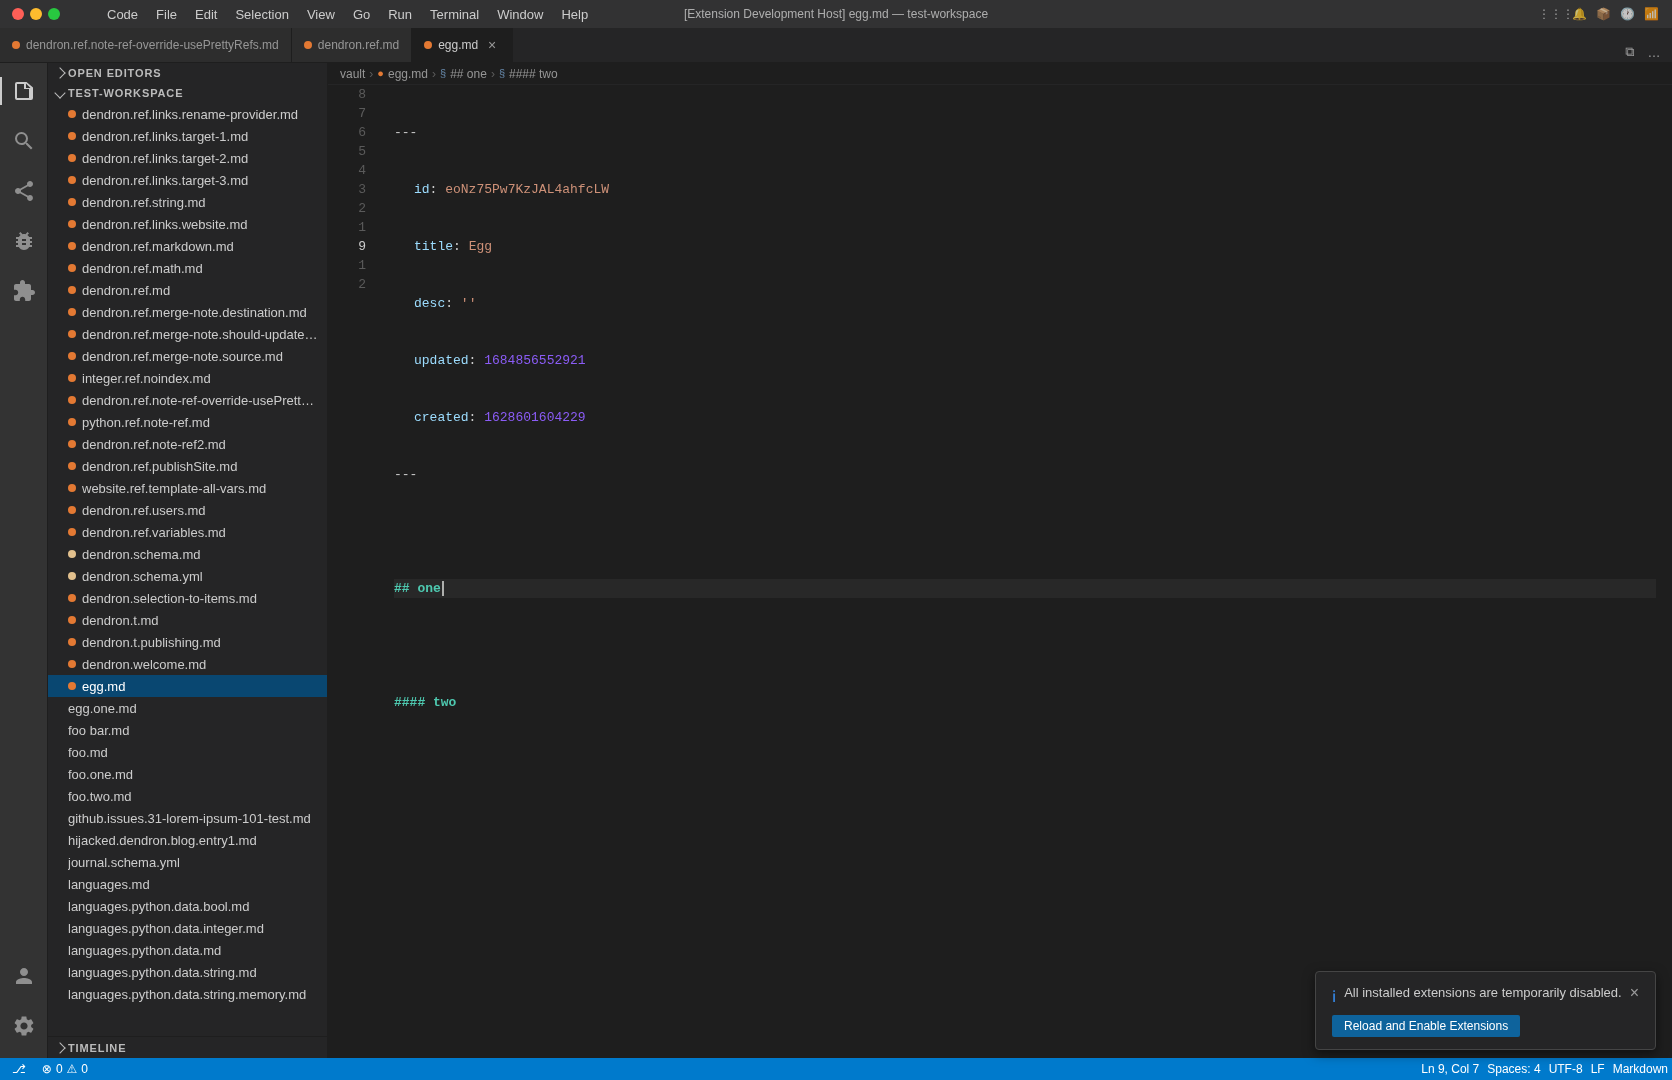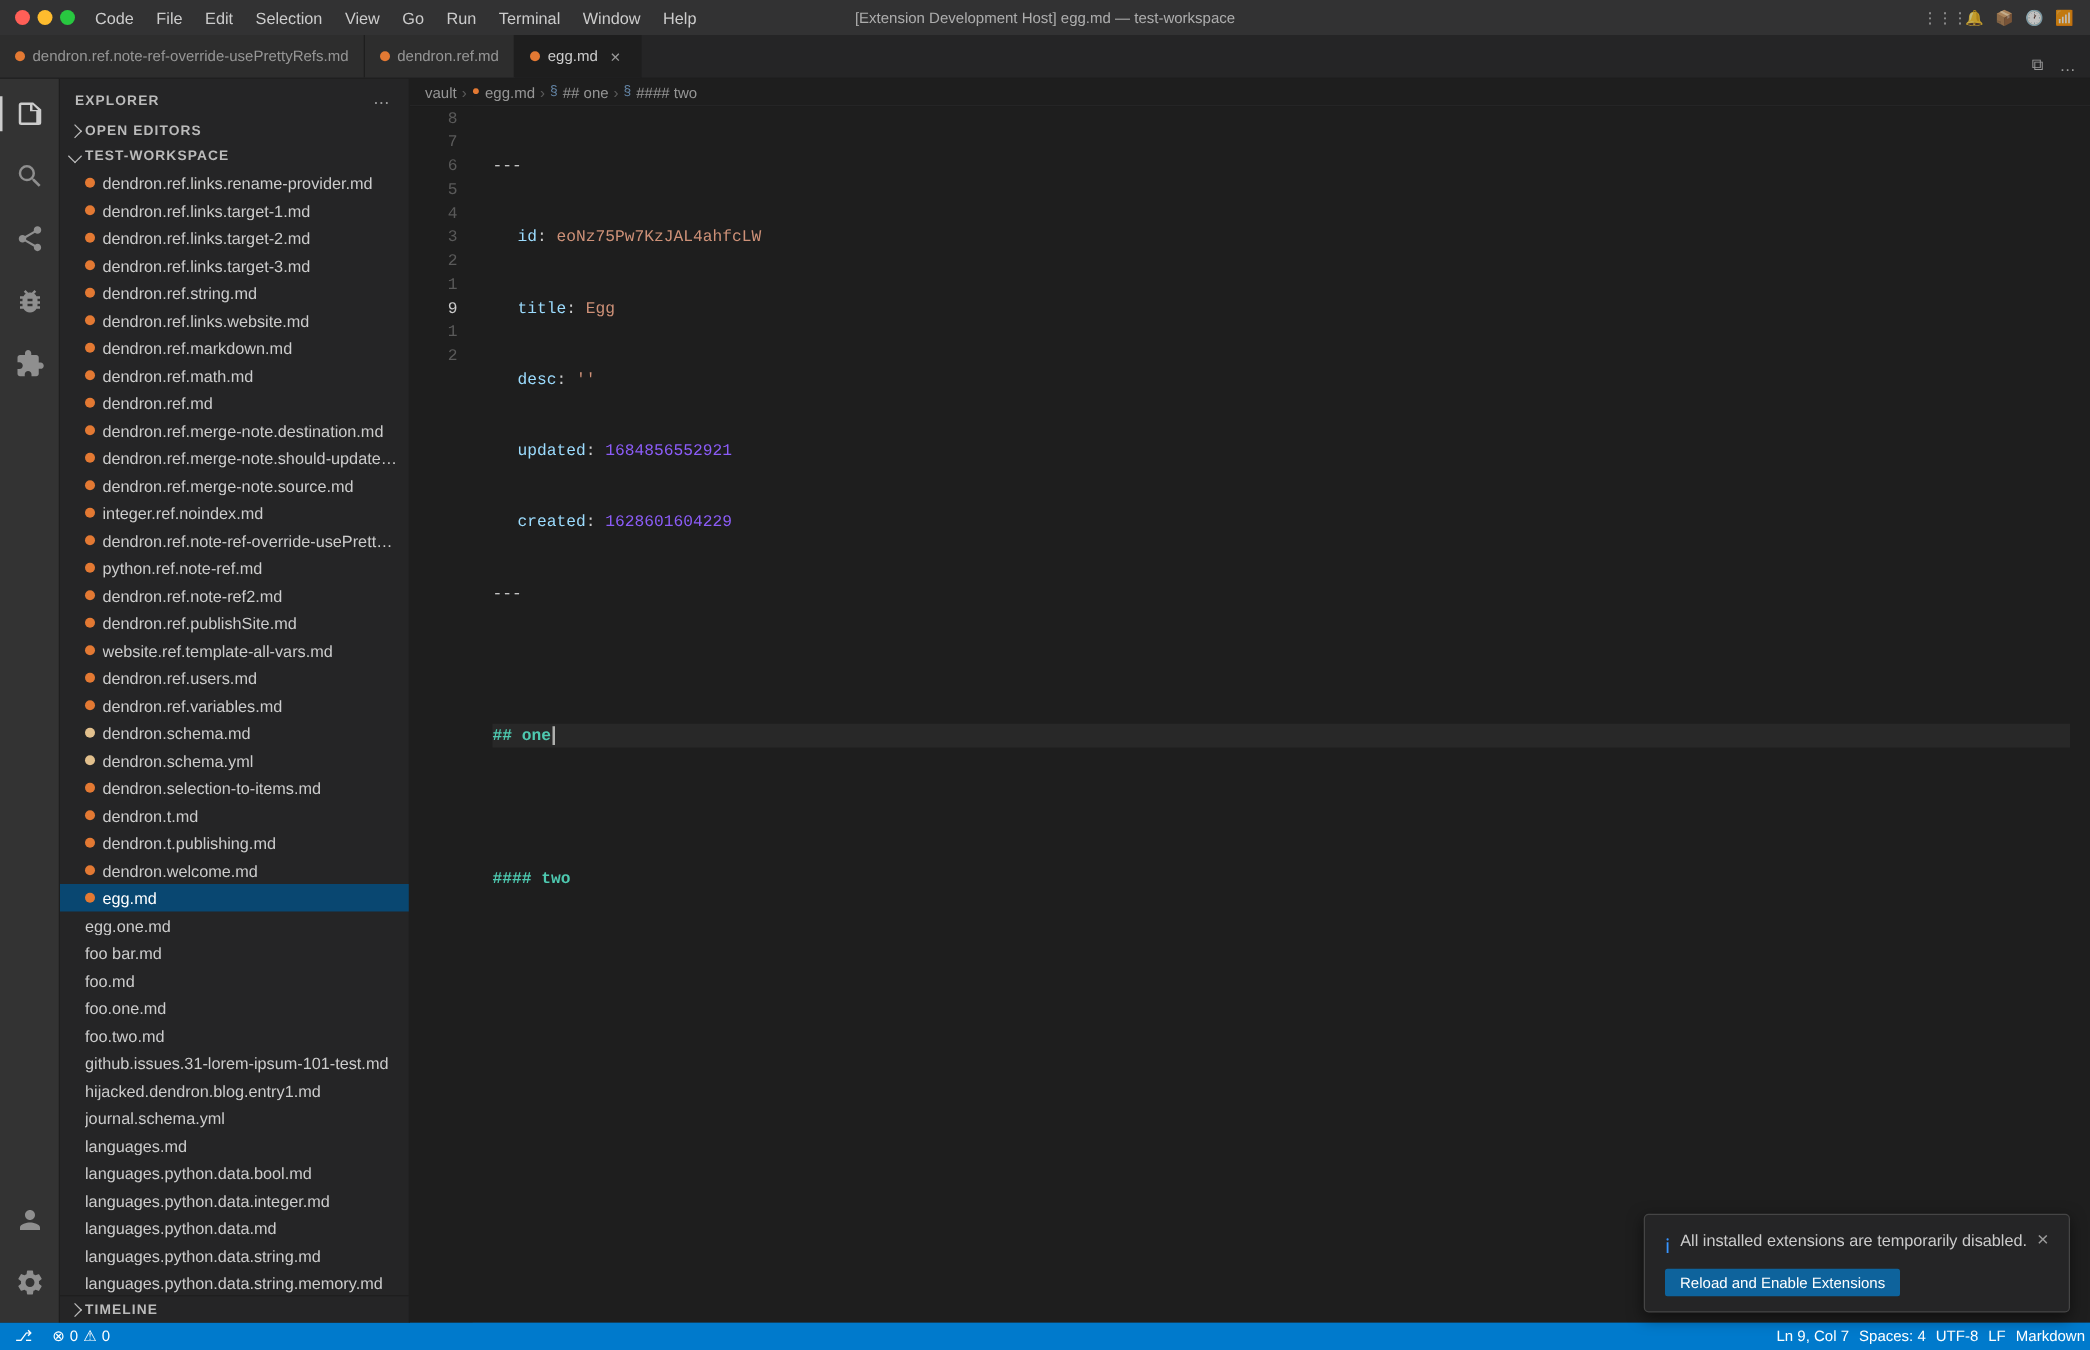--- a/index.html
+++ b/index.html
@@ -36,20 +36,21 @@
     }
     .traffic-light.close { background: #ff5f57; }
     .traffic-light.minimize { background: #febc2e; }
     .traffic-light.maximize { background: #28c840; }
 
     .menu-bar {
       display: flex;
       align-items: center;
       gap: 2px;
       font-size: 13px;
+      margin-left: 31px;
     }
     .menu-item {
       padding: 2px 8px;
       cursor: pointer;
       border-radius: 4px;
       color: #cccccc;
     }
 
     .title-center {
       position: absolute;
@@ -578,26 +579,20 @@
       </div>
       <div class="activity-icon">
         <svg viewBox="0 0 24 24">
           <path d="M19.14 12.94c.04-.3.06-.61.06-.94 0-.32-.02-.64-.07-.94l2.03-1.58c.18-.14.23-.41.12-.61l-1.92-3.32c-.12-.22-.37-.29-.59-.22l-2.39.96c-.5-.38-1.03-.7-1.62-.94l-.36-2.54c-.04-.24-.24-.41-.48-.41h-3.84c-.24 0-.43.17-.47.41l-.36 2.54c-.59.24-1.13.57-1.62.94l-2.39-.96c-.22-.08-.47 0-.59.22L2.74 8.87c-.12.21-.08.47.12.61l2.03 1.58c-.05.3-.09.63-.09.94s.02.64.07.94l-2.03 1.58c-.18.14-.23.41-.12.61l1.92 3.32c.12.22.37.29.59.22l2.39-.96c.5.38 1.03.7 1.62.94l.36 2.54c.05.24.24.41.48.41h3.84c.24 0 .44-.17.47-.41l.36-2.54c.59-.24 1.13-.56 1.62-.94l2.39.96c.22.08.47 0 .59-.22l1.92-3.32c.12-.22.07-.47-.12-.61l-2.01-1.58zM12 15.6c-1.98 0-3.6-1.62-3.6-3.6s1.62-3.6 3.6-3.6 3.6 1.62 3.6 3.6-1.62 3.6-3.6 3.6z"></path>
         </svg>
       </div>
     </div>
   </div>
 
   <div class="sidebar">
-    <div class="sidebar-header">
-      <span class="sidebar-title">EXPLORER</span>
-      <div class="sidebar-actions">
-        <div class="sidebar-action-btn">⋯</div>
-      </div>
-    </div>
 
     <div class="section-header">
       <span class="chevron-right"></span>
       <span>OPEN EDITORS</span>
     </div>
 
     <div class="section-header">
       <span class="chevron-down"></span>
       <span>TEST-WORKSPACE</span>
     </div>

